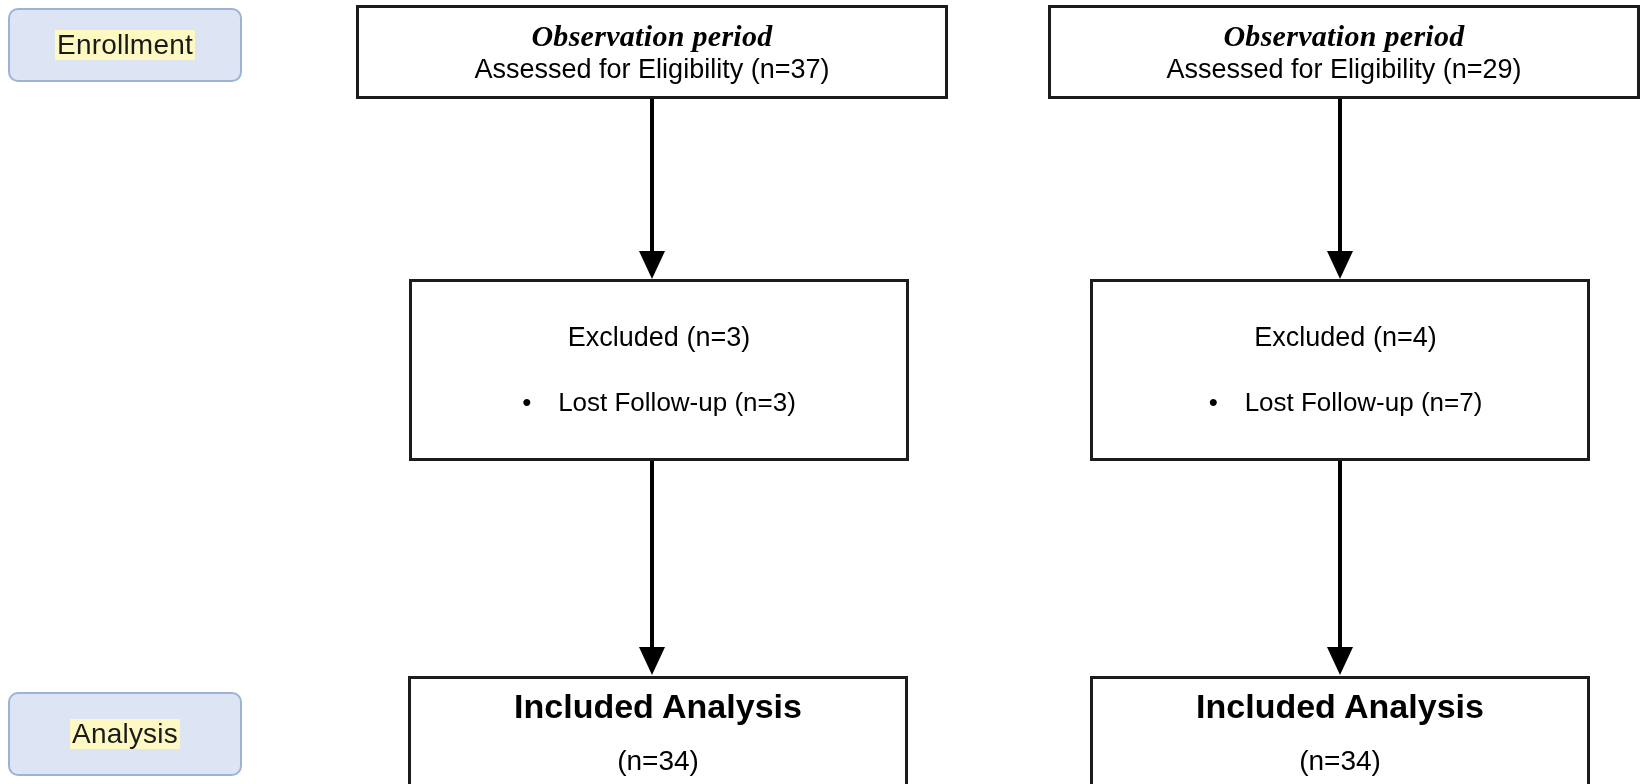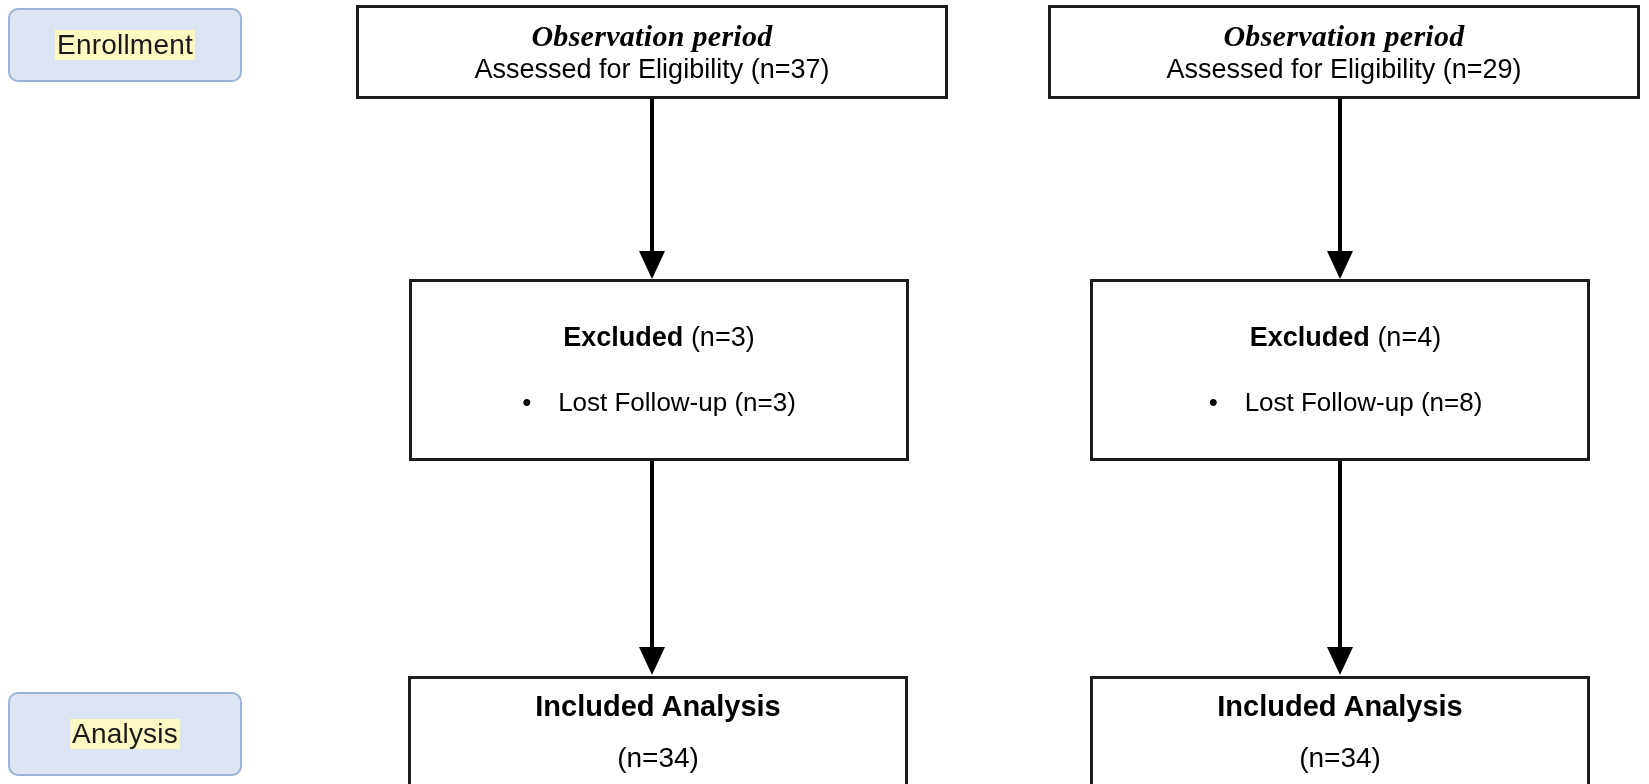--- a/index.html
+++ b/index.html
@@ -77,21 +77,21 @@
 
   
   #box-obs-excluded { left: 409px;  top: 279px; width: 500px; height: 182px; }
   #box-int-excluded { left: 1090px; top: 279px; width: 500px; height: 182px; padding-left: 11px; }
 
   .excluded-head {
     font-size: 27px;
     line-height: 1.15;
     margin-top: 12px;
   }
-  .excluded-head b { font-weight: bold; }
+  .excluded-head b { font-weight: normal; }
   .excluded-list {
     margin: 0;
     padding: 0;
     list-style: none;
     margin-top: 34px;
     margin-bottom: 12px;
   }
   .excluded-list li {
     font-size: 26px;
     line-height: 1.2;
@@ -104,21 +104,21 @@
     width: 36px;
     text-align: left;
     font-size: 26px;
   }
 
   
   #box-obs-included { left: 408px;  top: 676px; width: 500px; height: 112px; }
   #box-int-included { left: 1090px; top: 676px; width: 500px; height: 112px; }
 
   .included-title {
-    font-size: 29px;
+    font-size: 34px;
     font-weight: bold;
     line-height: 1.15;
   }
   .included-n {
     font-size: 28px;
     font-weight: normal;
     line-height: 1.2;
     margin-top: 18px;
   }
 
@@ -199,21 +199,21 @@
   </div>
 
   <div id="box-int-excluded" class="flow-box">
     <div class="excluded-head">
       <b>Excluded</b>
       <span>(n=4)</span>
     </div>
     <ul class="excluded-list">
       <li>
         <span class="bullet">•</span>
-        <span>Lost Follow-up (n=8)</span>
+        <span>Lost Follow-up (n=7)</span>
       </li>
     </ul>
   </div>
 
   <div id="box-int-included" class="flow-box">
     <div class="included-title">Included Analysis</div>
     <div class="included-n">(n=34)</div>
   </div>
 
 </div>

